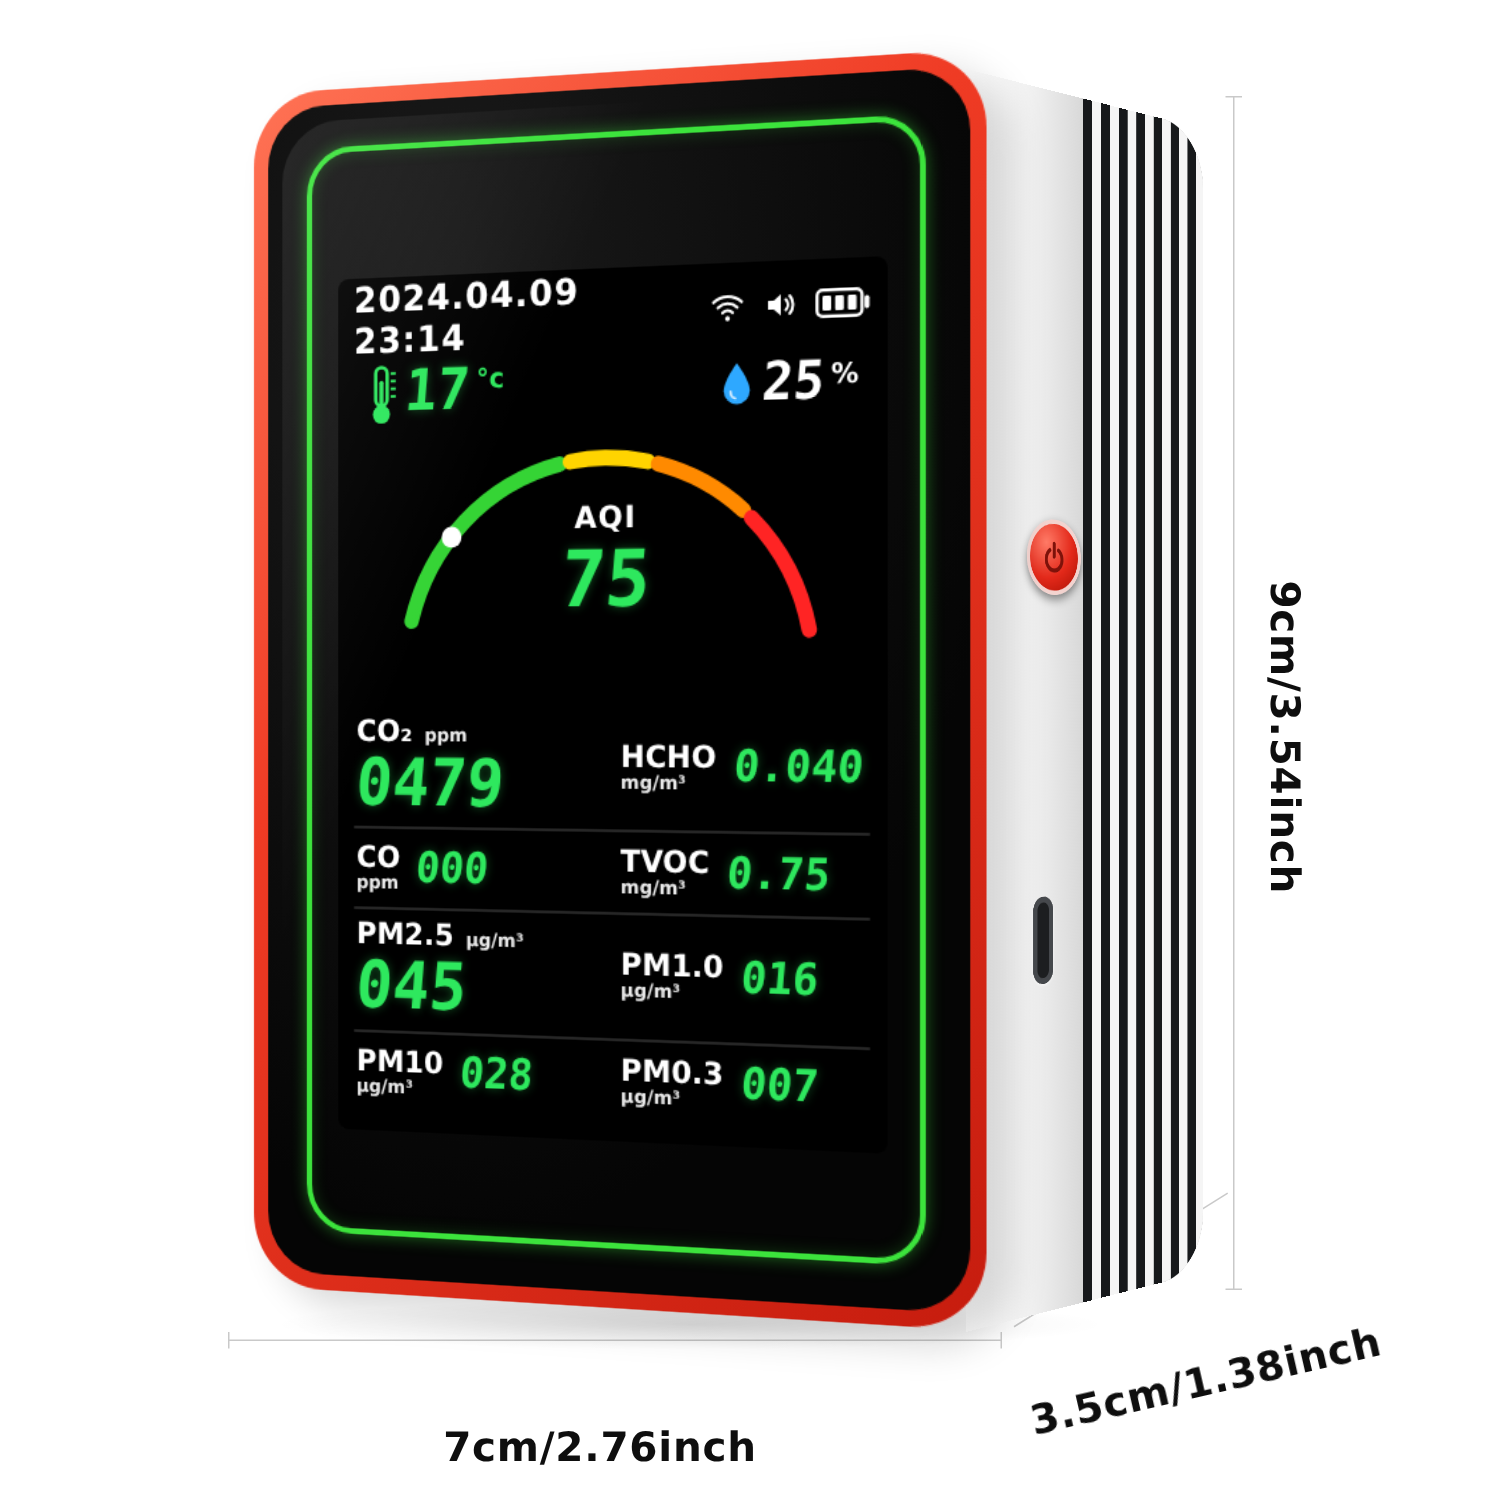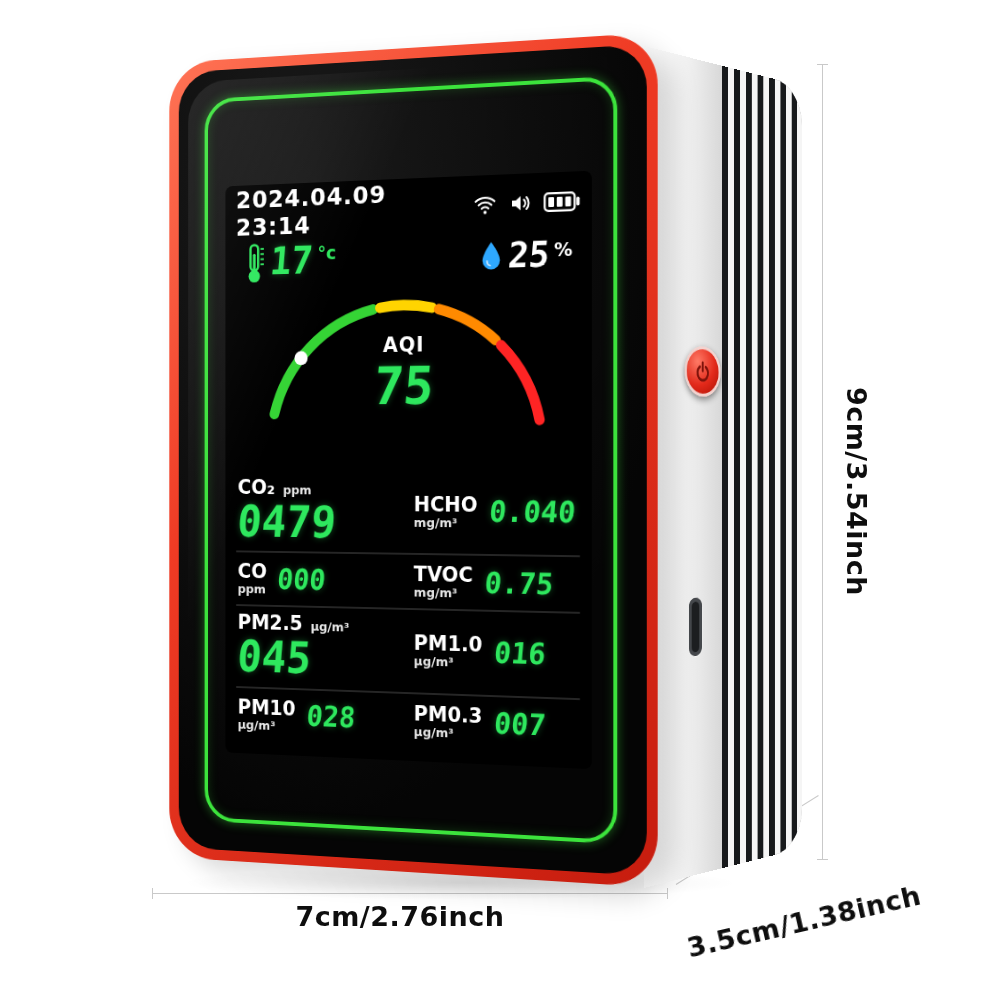--- a/index.html
+++ b/index.html
@@ -11,21 +11,21 @@
   .dim-line-height{left:822px;top:64px;width:1px;height:796px;}
   .dim-line-height::before,.dim-line-height::after{content:"";position:absolute;left:-5px;width:11px;height:1px;background:#c9c9c9;}
   .dim-line-height::before{top:0;} .dim-line-height::after{bottom:0;}
   .dim-line-width{left:152px;top:893px;width:516px;height:1px;}
   .dim-line-width::before,.dim-line-width::after{content:"";position:absolute;top:-5px;width:1px;height:11px;background:#c9c9c9;}
   .dim-line-width::before{left:0;} .dim-line-width::after{right:0;}
   .dim-line-depth{left:676px;top:884px;width:168px;height:1px;transform-origin:left center;transform:rotate(-32deg);}
 
   .dim-label{position:absolute;color:#0e0e0e;font-weight:700;font-size:27px;text-align:center;letter-spacing:0.5px;}
   .dim-label-height{left:726px;top:476px;width:260px;transform:rotate(90deg);}
-  .dim-label-width{left:240px;top:901px;width:320px;}
+  .dim-label-width{left:240px;top:950px;width:320px;}
   .dim-label-depth{left:676px;top:906px;width:256px;transform:rotate(-13deg);}
 
   
   .device-side{position:absolute;left:644px;top:46px;width:235px;height:842px;
                transform-origin:left center;transform:perspective(1500px) rotateY(42deg);
                border-radius:0 44px 44px 0;overflow:hidden;background:#f2f2f2;
                box-shadow:inset -14px 0 24px rgba(0,0,0,.28), inset 0 14px 18px rgba(0,0,0,.12), inset 0 -14px 18px rgba(0,0,0,.12);}
   .side-rim{position:absolute;left:0;top:0;bottom:0;width:110px;
             background:linear-gradient(90deg,#ffffff 0%,#f1f1f1 55%,#d8d8d8 100%);}
   .side-vents{position:absolute;left:110px;right:0;top:0;bottom:0;

